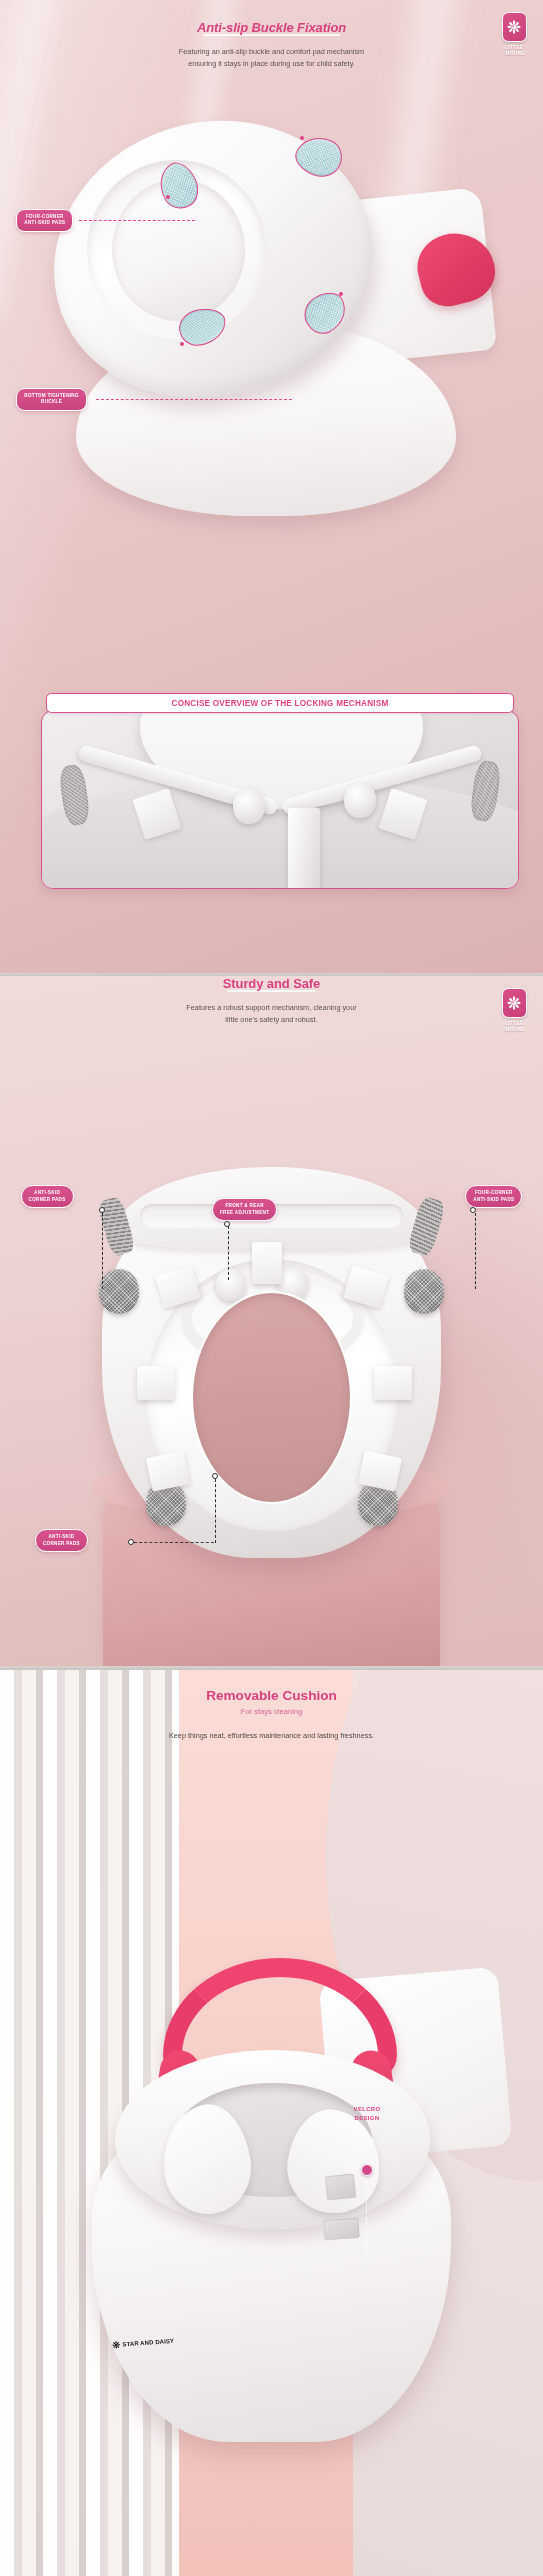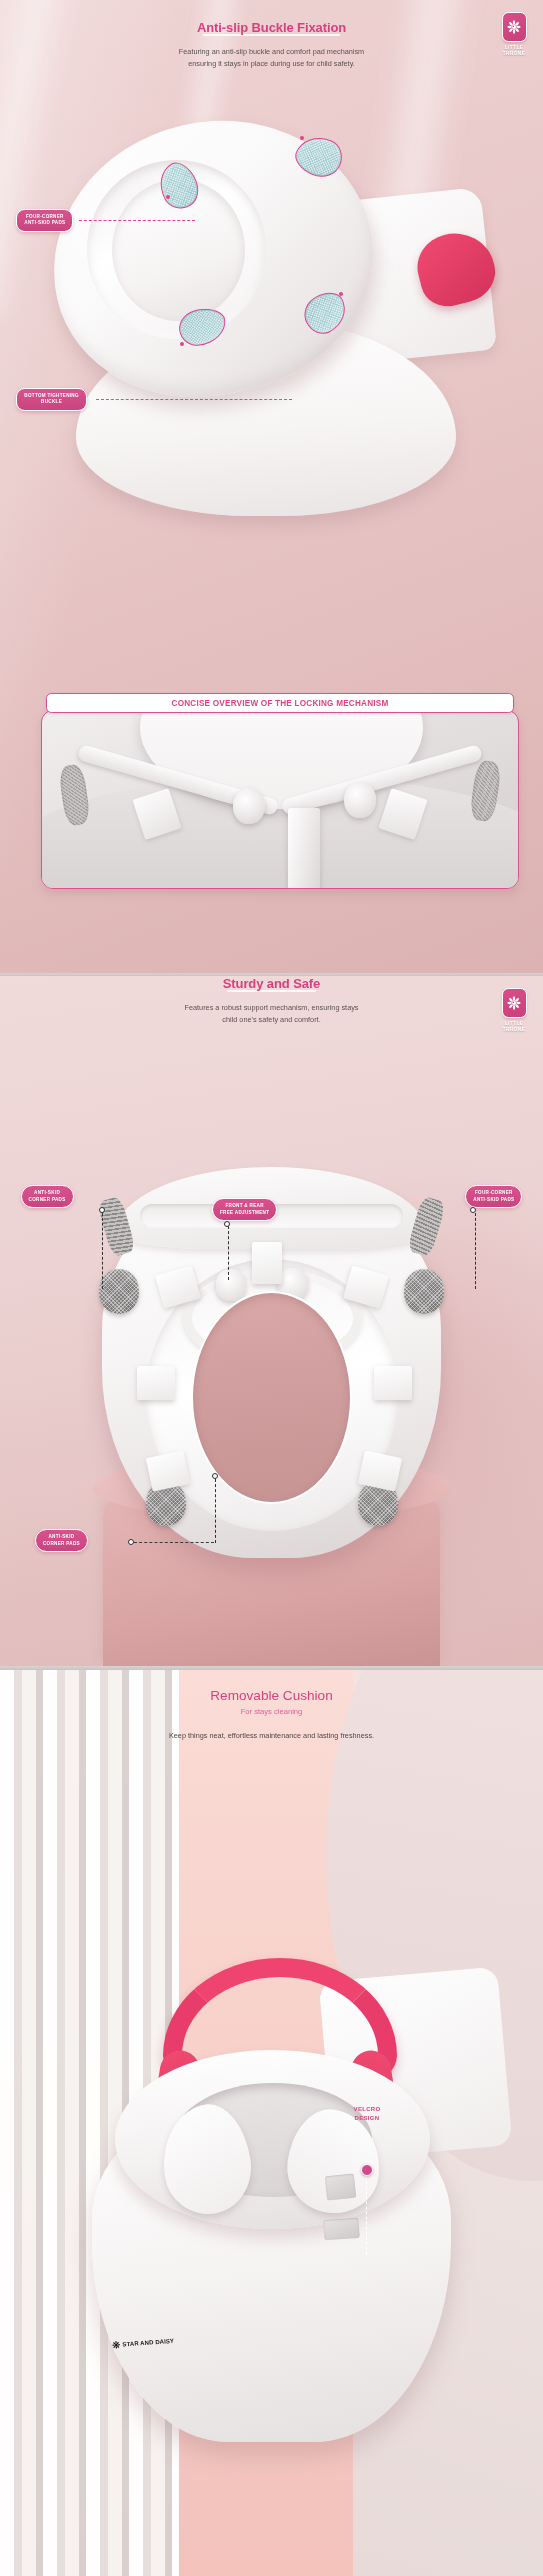--- a/index.html
+++ b/index.html
@@ -278,21 +278,21 @@
   }
   .s3-wall-mid {
     position:absolute; left:179px; top:0; width:174px; height:913px;
     background:linear-gradient(180deg,#fbdcd6,#f6cdc6 55%,#f2c2bb);
   }
   .s3-arc-wall {
     position:absolute; left:326px; top:-141px; width:413px; height:652px;
     background:linear-gradient(190deg,#f2e3e2,#e7d8d7);
     border-radius:50%;
   }
-  .s3-title { text-align:center; font-size:13.6px; font-weight:400; color:#d8417f; position:relative; z-index:20; }
+  .s3-title { text-align:center; font-size:13.6px; font-weight:700; color:#d8417f; position:relative; z-index:20; }
   .s3-sub2 { text-align:center; font-size:7.6px; color:#e0639c; margin-top:4.3px; position:relative; z-index:20; }
   .s3-body { text-align:center; font-size:7.3px; color:#4f4846; margin-top:15px; position:relative; z-index:20; }
 
   .s3-toilet {
     position:absolute; left:92px; top:424px; width:359px; height:348px;
     background:linear-gradient(172deg,#ffffff,#f6f3f3 48%,#e5e0e0);
     border-radius:46% 46% 38% 38% / 36% 36% 58% 58%;
     box-shadow:0 13px 24px rgba(160,120,125,.3);
   }
   .s3-tank {
@@ -399,21 +399,21 @@
           </g>
           <circle cx="14.6" cy="14.6" r="1.6" fill="#c9407a"></circle>
         </svg>
       </div>
       <div class="logo-name">
         <span>LITTLE</span><br>
         <span>THRONE</span>
       </div>
     </div>
 
-    <h2 class="sec-title" style="padding-top:19.6px;">
+    <h2 class="sec-title" style="padding-top:19.6px;font-style:italic;">
       <span class="u">Anti-slip Buckle Fixation</span>
     </h2>
     <p class="sec-sub">
       <span>Featuring an anti-slip buckle and comfort pad mechanism</span><br>
       <span>ensuring it stays in place during use for child safety.</span>
     </p>
 
     <div class="art1">
       <div class="t1-tank"></div>
       <div class="t1-red"></div>
@@ -487,22 +487,22 @@
       <div class="logo-name">
         <span>LITTLE</span><br>
         <span>THRONE</span>
       </div>
     </div>
 
     <h2 class="sec-title" style="">
       <span class="u">Sturdy and Safe</span>
     </h2>
     <p class="sec-sub">
-      <span>Features a robust support mechanism, ensuring stays</span><br>
-      <span>child one's safety and comfort.</span>
+      <span>Features a robust support mechanism, cleaning your</span><br>
+      <span>little one's safety and robust.</span>
     </p>
 
     <div>
       <div class="s2-pedestal"></div>
       <div class="s2-pedtop"></div>
 
       <div class="s2-seat"></div>
       <div class="s2-backrest"></div>
       <div class="s2-backrest-slot"></div>
 

